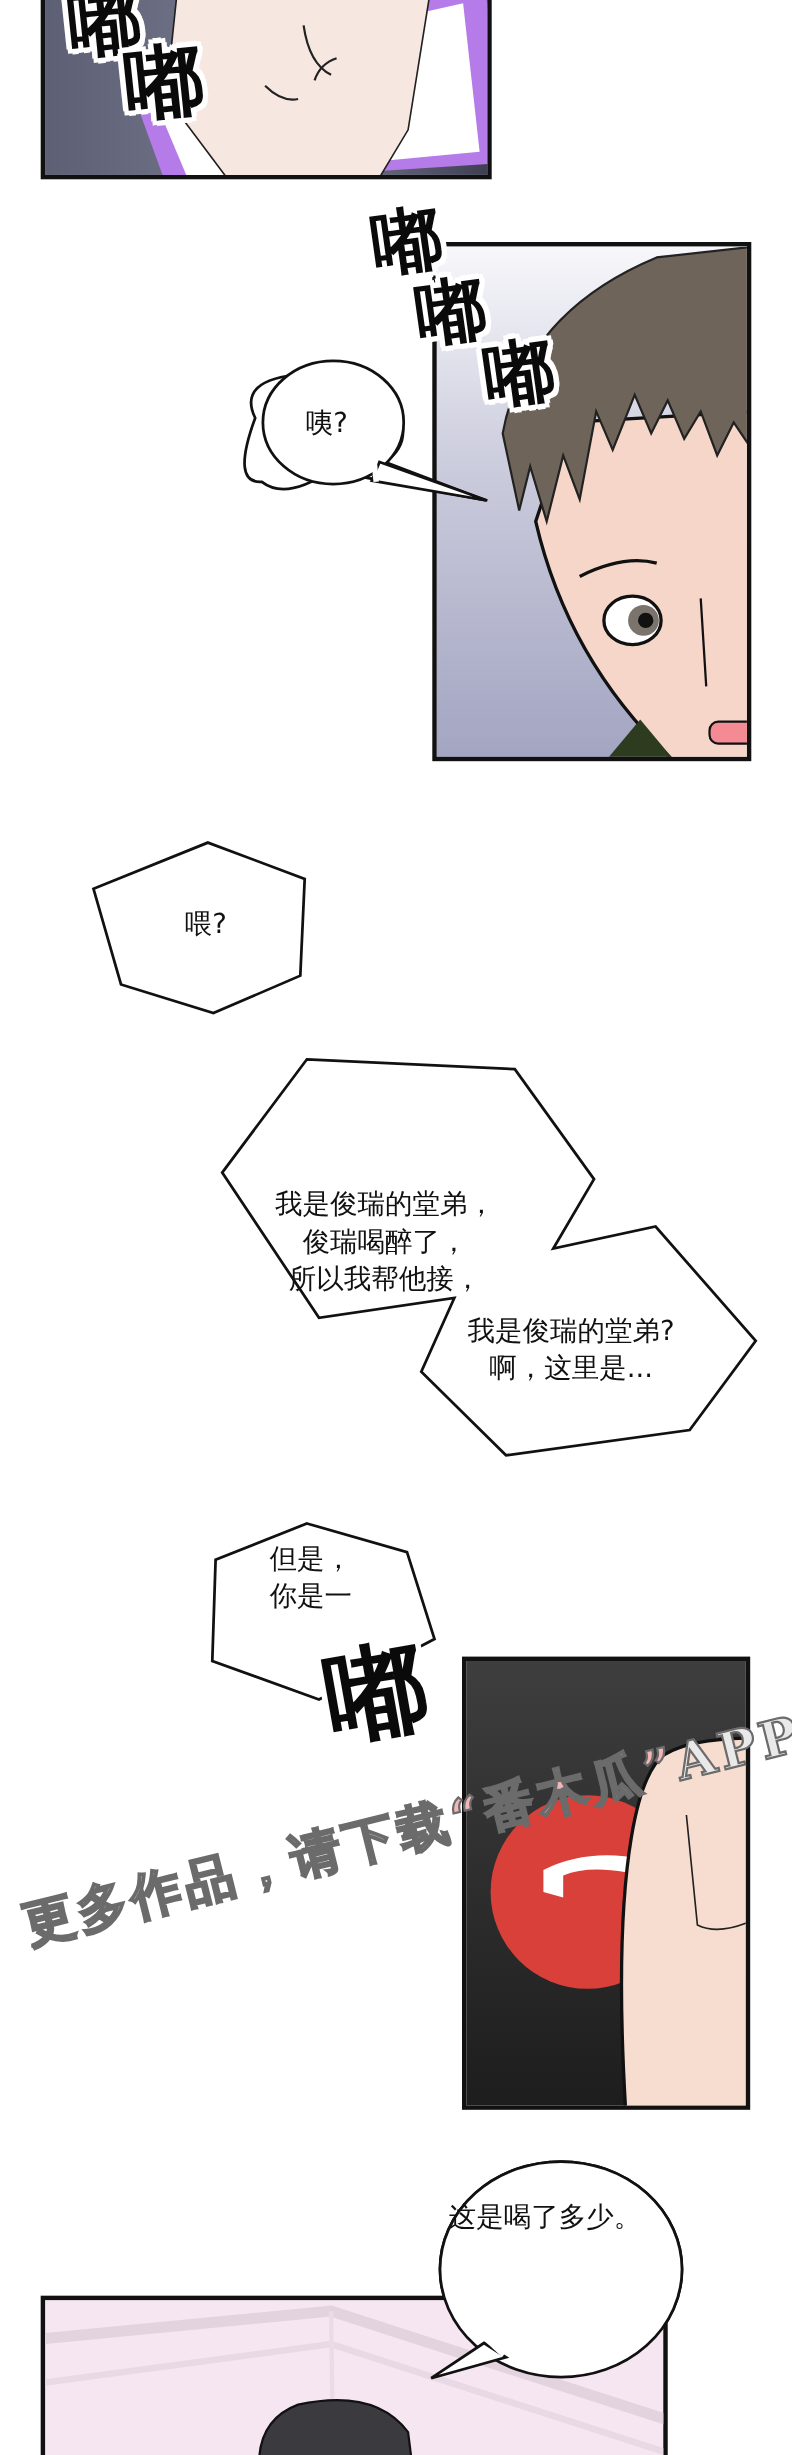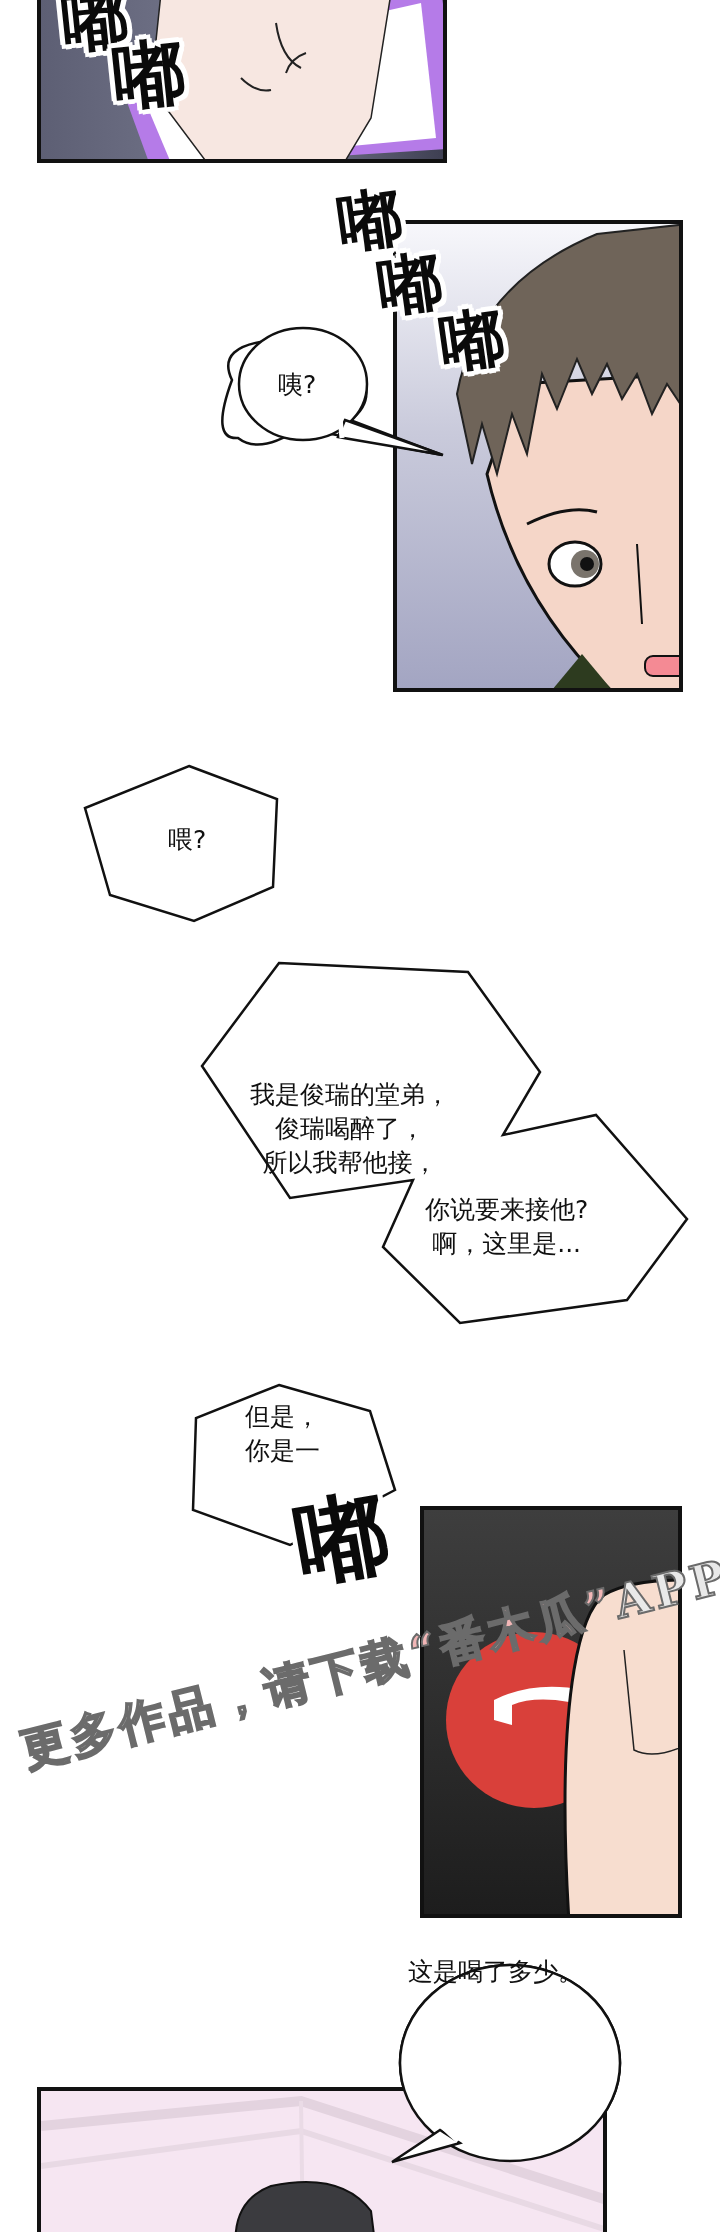--- a/index.html
+++ b/index.html
@@ -77,21 +77,21 @@
   <g>
     <ellipse cx="510" cy="2063" rx="110" ry="98" fill="#fff" stroke="#111" stroke-width="2.5"></ellipse>
   </g>
 </svg>
 
 <div class="bubble-text" style="left:278px; top:368px;">咦?</div>
 <div class="bubble-text" style="left:168px; top:823px;">喂?</div>
 <div class="bubble-text" style="left:250px; top:1078px;">我是俊瑞的堂弟，
 俊瑞喝醉了，
 所以我帮他接，</div>
-<div class="bubble-text" style="left:425px; top:1193px;">你说要来接他?
+<div class="bubble-text" style="left:425px; top:1193px;">我是俊瑞的堂弟?
 啊，这里是...</div>
 <div class="bubble-text" style="left:245px; top:1400px; text-align:right;">但是，
 你是一</div>
 
 <div class="panel" style="left:420px; top:1506px; width:262px; height:412px; background:linear-gradient(180deg,#3e3e3e 0%,#1d1d1d 100%);">
   <svg width="262" height="412">
     <circle cx="110" cy="210" r="88" fill="#d9403a"></circle>
     <path d="M70,210 L70,190 Q110,170 160,180 L160,205 L145,205 L145,192 Q110,186 88,195 L88,215 Z" fill="#fff"></path>
     <path d="M180,85 Q205,70 262,70 L262,412 L145,412 Q135,250 150,160 Q160,100 180,85 Z" fill="#f7ddcf" stroke="#111" stroke-width="3"></path>
     <path d="M200,140 L210,240 Q230,250 262,235" stroke="#222" stroke-width="1.5" fill="none"></path>
@@ -111,13 +111,13 @@
     <path d="M195,160 Q190,110 230,95 Q300,80 330,120 L335,160 Z" fill="#3b3b3f" stroke="#111" stroke-width="2"></path>
     <path d="M230,150 Q260,135 300,150" stroke="#888" stroke-width="2" fill="none"></path>
   </svg>
 </div>
 
 <svg width="720" height="2232" style="pointer-events:none;">
   <ellipse cx="510" cy="2063" rx="110" ry="98" fill="#fff" stroke="#111" stroke-width="2.5"></ellipse>
   <path d="M440,2130 L392,2162 L460,2143 Z" fill="#fff" stroke="#111" stroke-width="2.5"></path>
   <path d="M444,2128 L458,2141" stroke="#fff" stroke-width="5"></path>
 </svg>
-<div class="bubble-text" style="left:408px; top:1955px;">这是喝了多少。</div>
+<div class="bubble-text" style="left:408px; top:1999px;">这是喝了多少。</div>
 
 </body></html>

